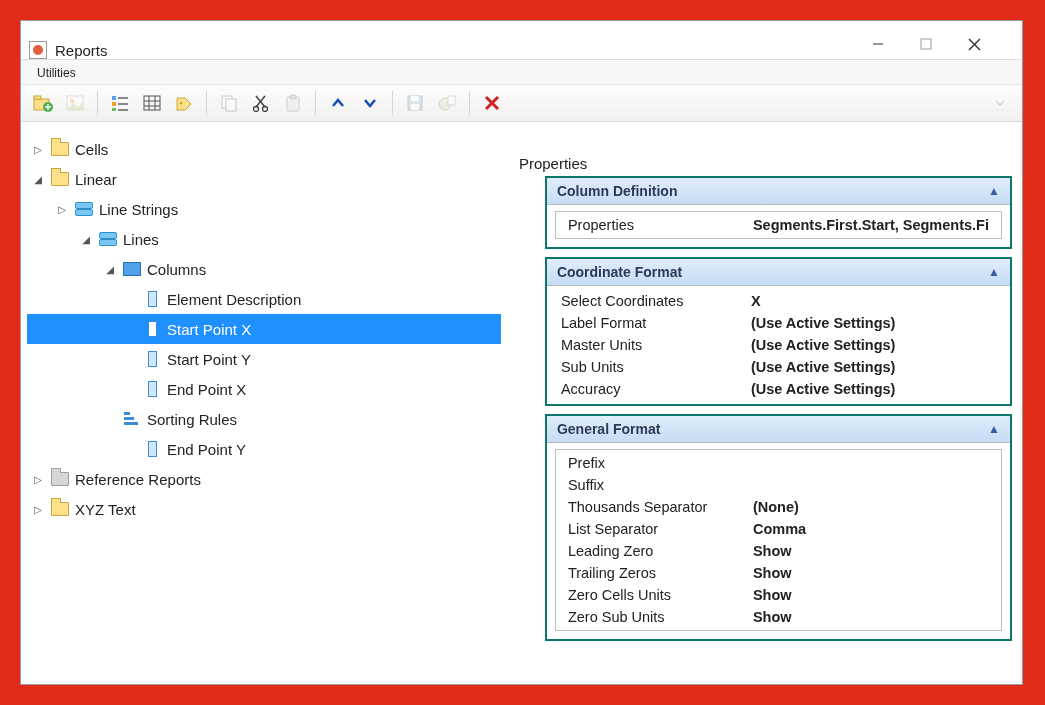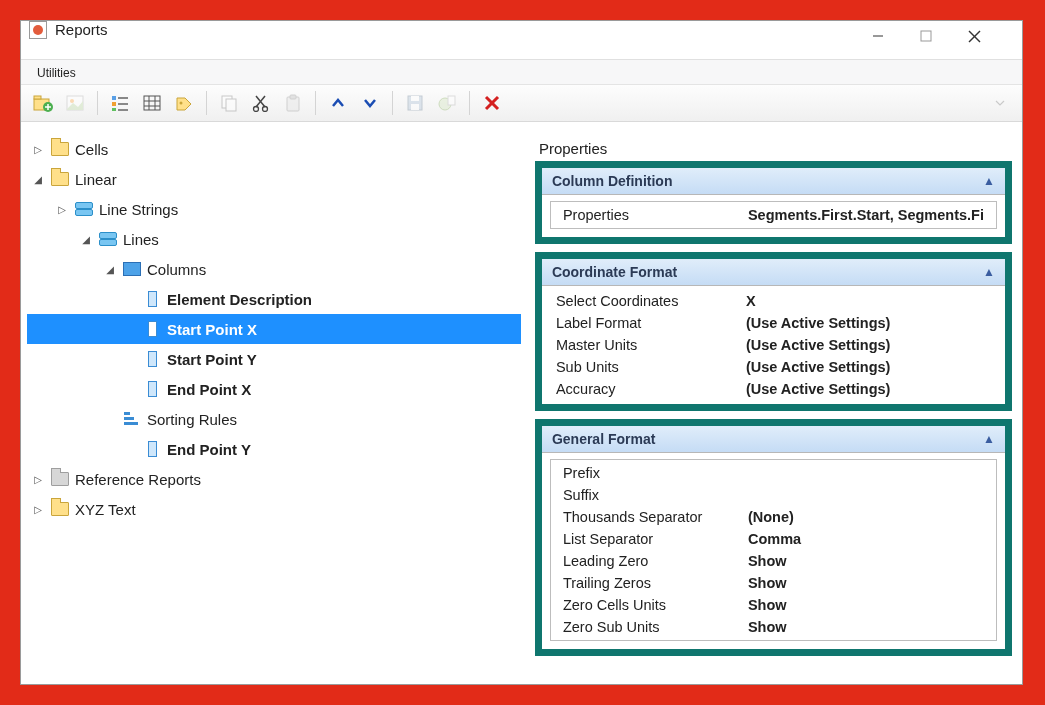--- a/index.html
+++ b/index.html
@@ -17,21 +17,21 @@
     background: #fff;
     border: 1px solid #9a9a9a;
     width: 1003px;
     height: 665px;
     display: flex;
     flex-direction: column;
   }
   .titlebar {
     height: 38px;
     display: flex;
-    align-items: flex-start;
+    align-items: flex-end;
     padding: 0 24px 0 8px;
     background: #fff;
   }
   .titlebar .app-icon {
     width: 18px; height: 18px;
     border: 1px solid #9a9a9a;
     margin-right: 8px;
     position: relative;
     background: #fff;
   }
@@ -97,21 +97,21 @@
   }
   .trow .ticon { width: 18px; height: 18px; display:flex; align-items:center; justify-content:center;}
   .trow.sel {
     background: #1e90ff;
     color: #fff;
   }
   .ind1 { padding-left: 4px; }
   .ind2 { padding-left: 28px; }
   .ind3 { padding-left: 52px; }
   .ind4 { padding-left: 76px; }
-  .ind5 { padding-left: 116px; font-weight: bold; }
+  .ind5 { padding-left: 116px; }
   
   .folder-open {
     width:18px;height:14px;
     background:#ffe08a;
     border:1px solid #caa53b;
     border-radius:1px;
     position:relative;
   }
   .folder-open::before{
     content:"";position:absolute;left:-1px;top:-5px;width:8px;height:4px;
@@ -150,22 +150,23 @@
   }
   .sort-icon .b{position:absolute;background:#3a8cd4;height:3px;left:0;}
   .sort-icon .b1{width:6px;top:1px;}
   .sort-icon .b2{width:10px;top:6px;}
   .sort-icon .b3{width:14px;top:11px;}
 
   
   .rightpane { flex:1; display:flex; flex-direction:column;justify-content:center; }
   .rp-title { font-size:15px; padding: 2px 0 4px 4px; }
   .group {
-    border: 7px solid #0f766e;
+    border: 2px solid #0f766e;
     margin-bottom: 8px;
+    margin-left: 30px;
   }
   .group-head {
     background: linear-gradient(#e0edfa,#c5dcf5);
     border-bottom: 1px solid #b7b7b7;
     display:flex; align-items:center;
     padding: 5px 10px;
     font-weight: bold;
     font-size: 14px;
     color: #2b3a55;
   }

